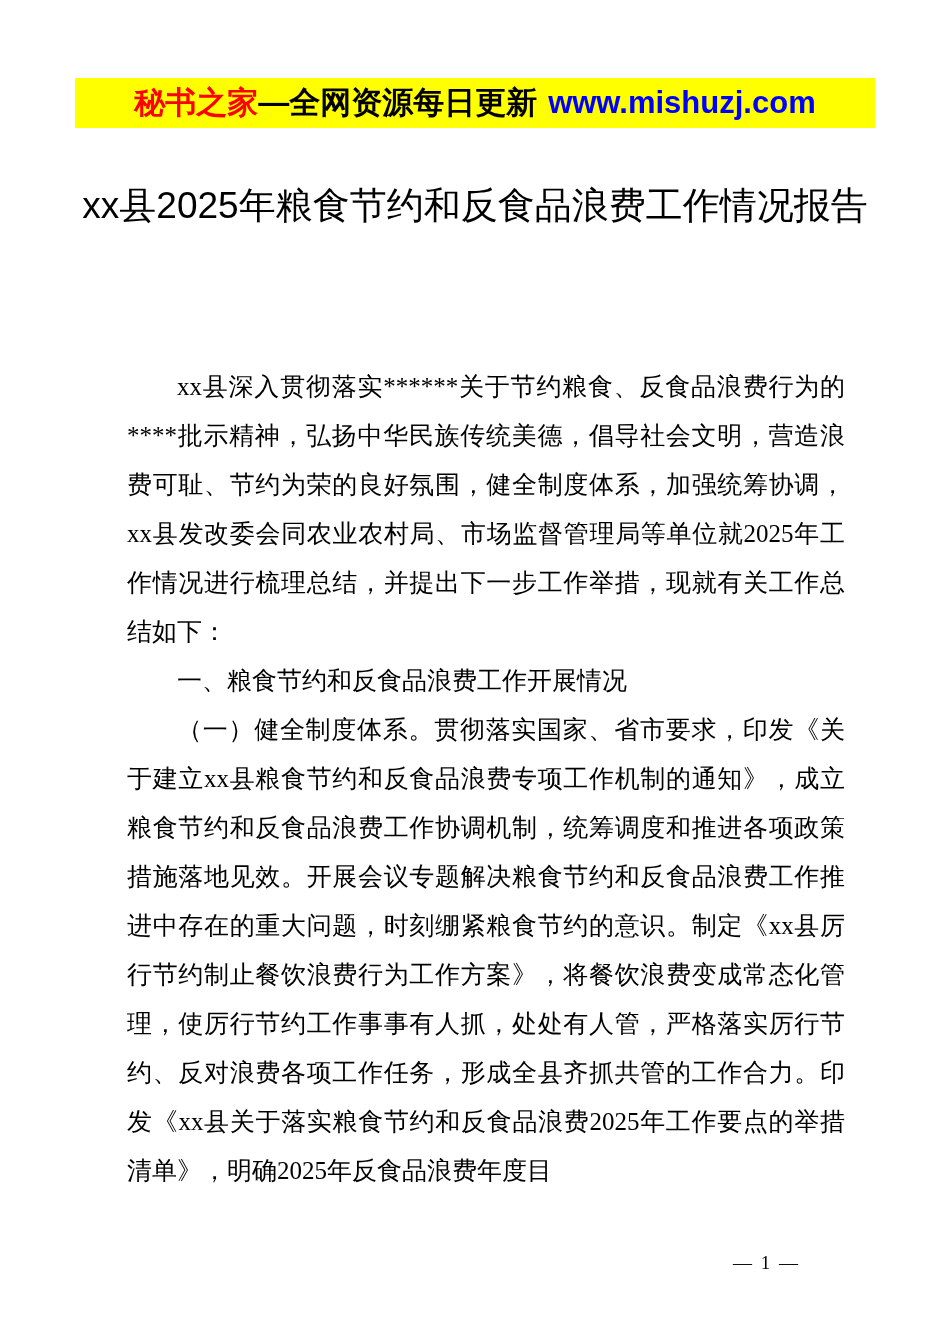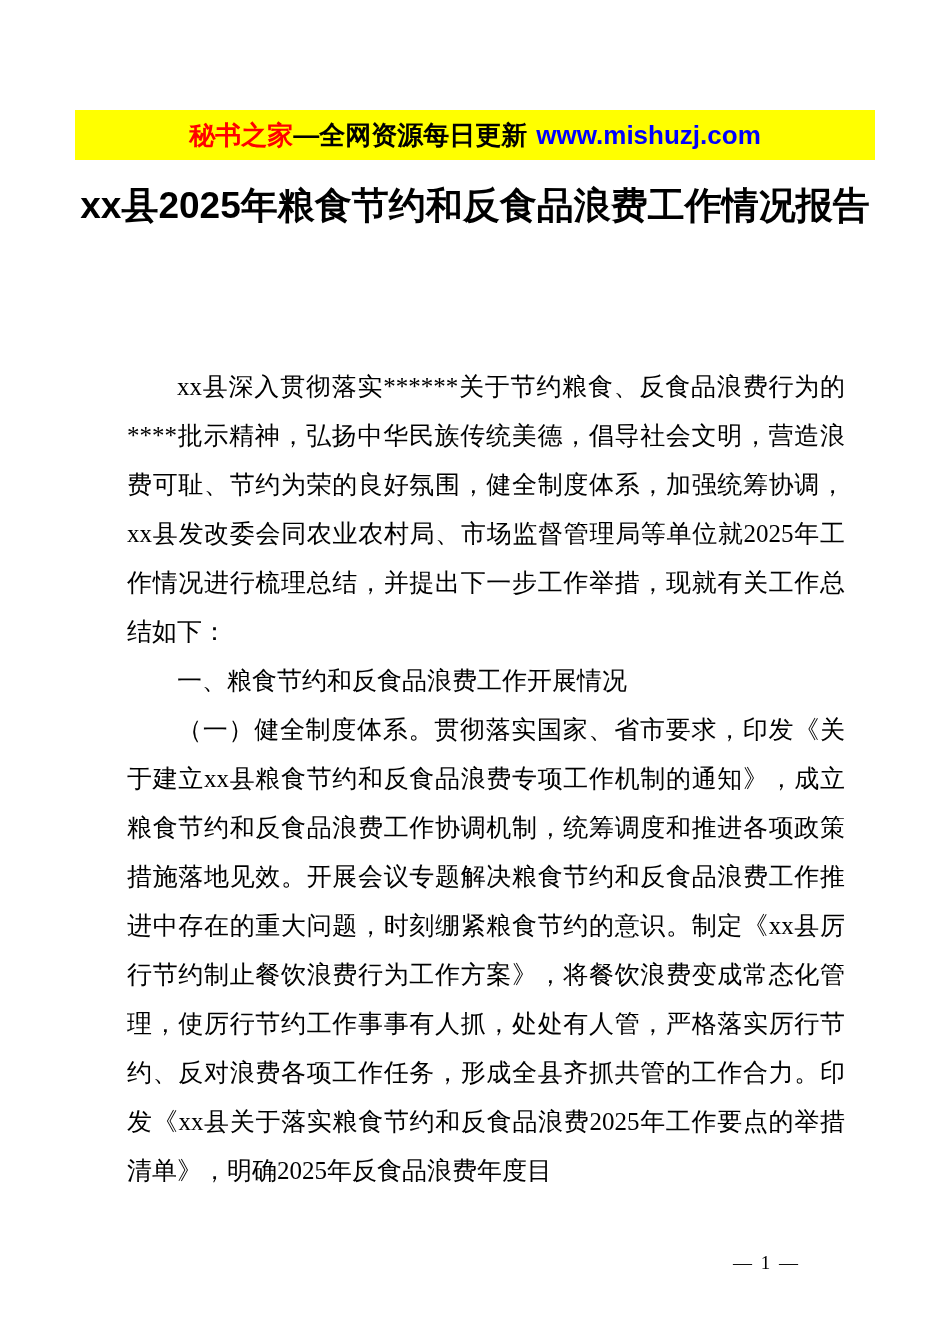--- a/index.html
+++ b/index.html
@@ -15,41 +15,40 @@
   }
   .banner {
     position: absolute;
     top: 78px;
     left: 75px;
     width: 800px;
     height: 50px;
     background: #ffff00;
     text-align: center;
     line-height: 50px;
-    font-size: 26px;
+    font-size: 31px;
     font-weight: bold;
     font-family: "Liberation Sans", sans-serif;
     white-space: nowrap;
-    margin-top: 32px;
   }
   .banner .site-name { color: #ff0000; }
   .banner .tagline { color: #000000; }
   .banner .site-url {
     color: #0000ff;
     text-decoration: none;
     margin-left: 0.35em;
   }
   .doc-title {
     position: absolute;
     top: 180px;
     left: 75px;
     width: 800px;
     text-align: center;
     font-size: 37px;
-    font-weight: bold;
+    font-weight: normal;
     line-height: 1.42;
     font-family: "Liberation Sans", sans-serif;
   }
   .doc-body {
     position: absolute;
     top: 362px;
     left: 127px;
     width: 718px;
     font-size: 25px;
     line-height: 49px;

